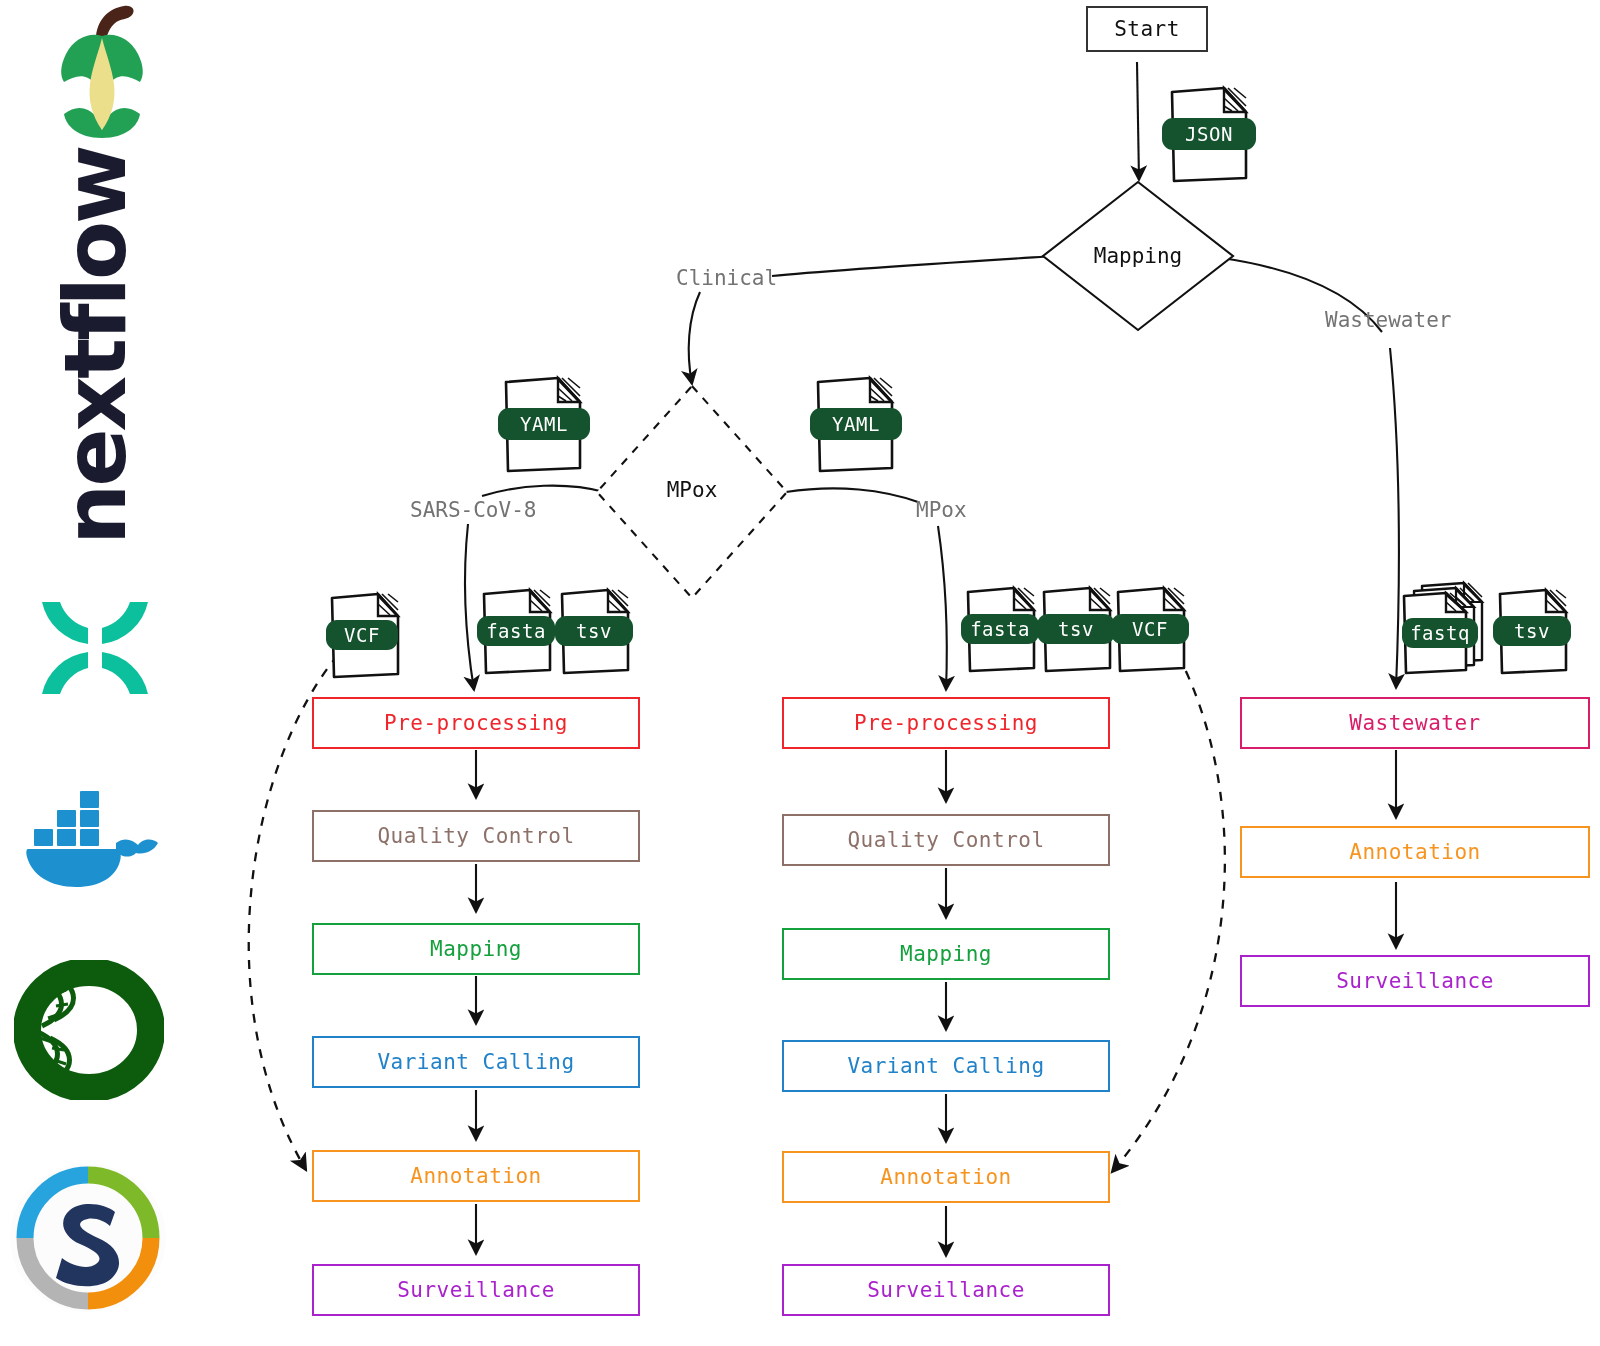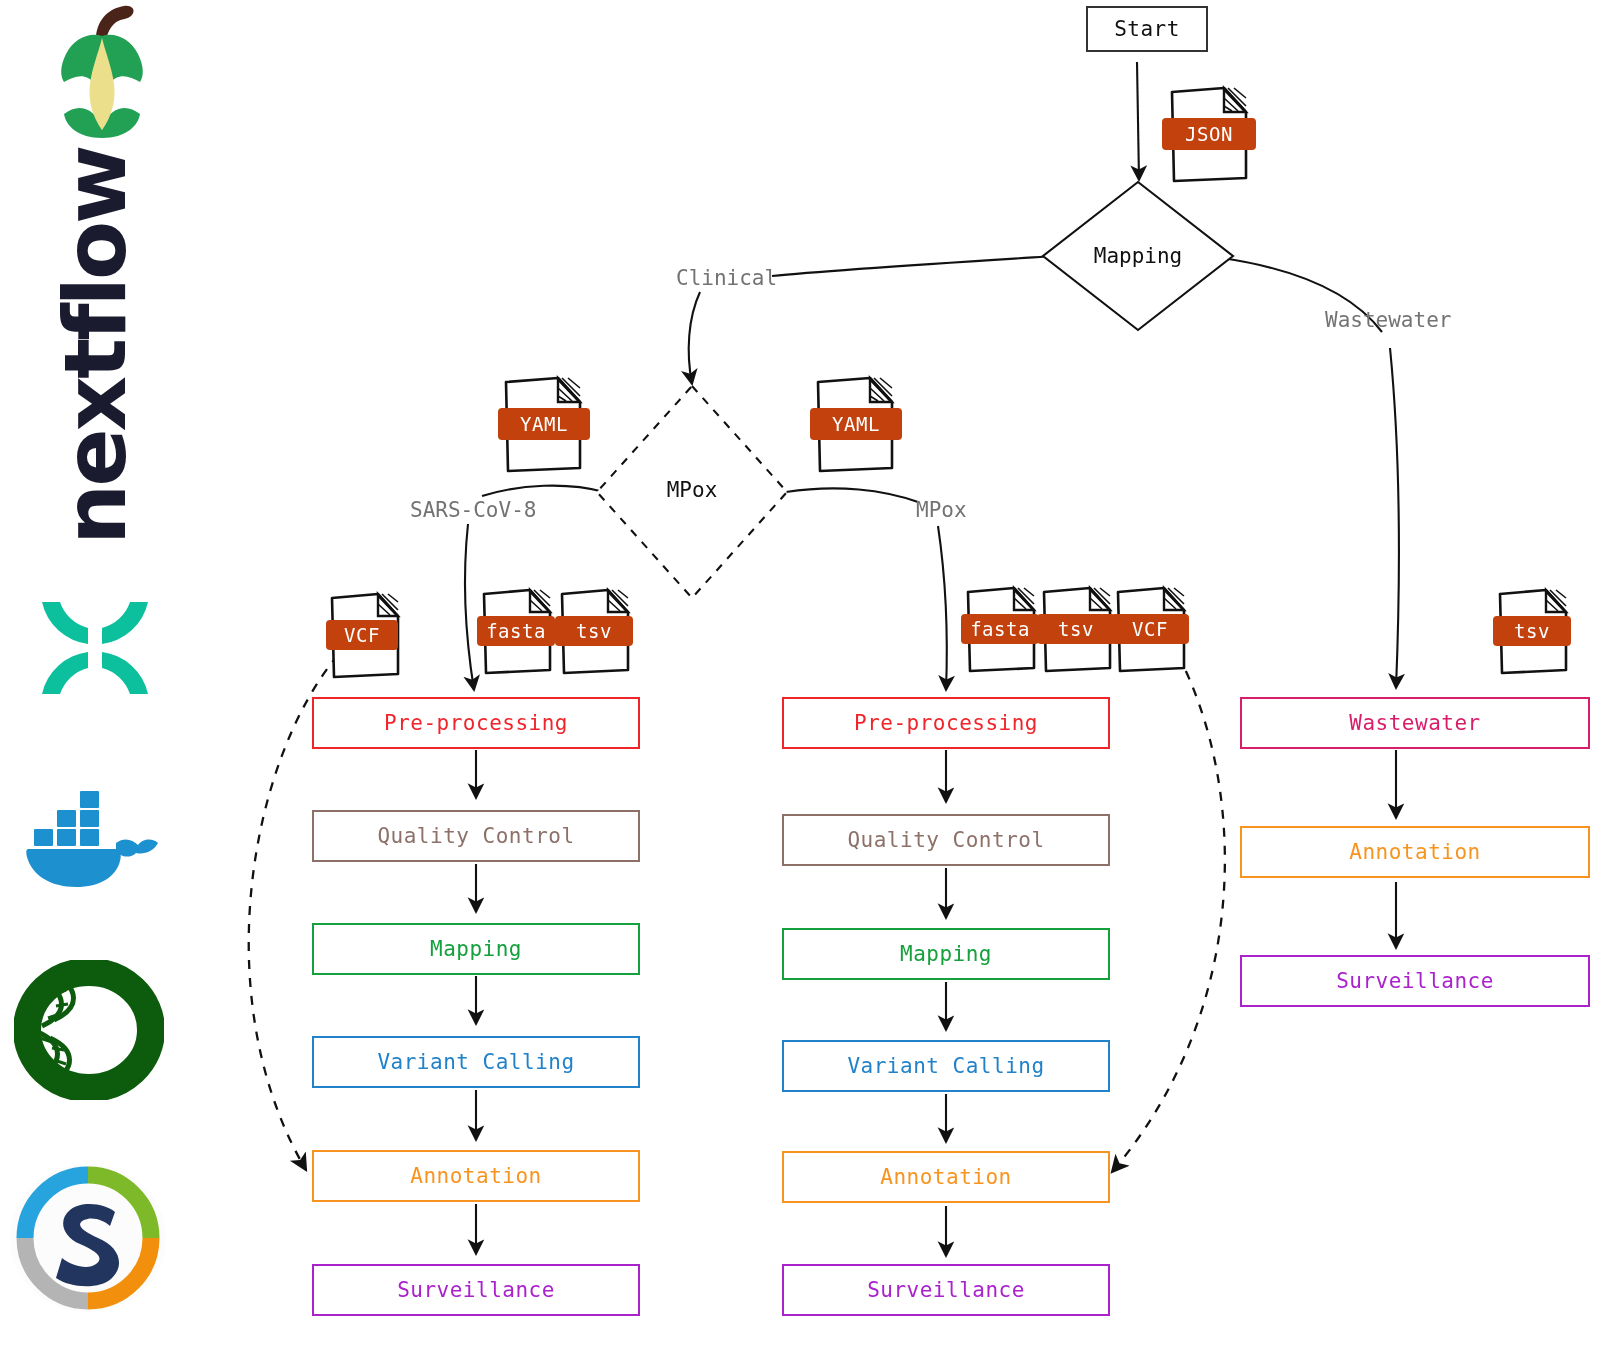--- a/index.html
+++ b/index.html
@@ -7,21 +7,21 @@
        font-family:"DejaVu Sans Mono","Liberation Mono",monospace;}
   #canvas{position:absolute;inset:0;width:1600px;height:1346px;}
   svg.layer{position:absolute;left:0;top:0;width:1600px;height:1346px;pointer-events:none;}
   .node-box{position:absolute;box-sizing:border-box;background:#fff;border:2.5px solid #000;
             display:flex;align-items:center;justify-content:center;
             font-size:21px;letter-spacing:.5px;white-space:nowrap;}
   .start-box{font-size:21px;color:#111;border:2px solid #333;}
   .diamond-lbl{position:absolute;font-size:21px;color:#111;white-space:nowrap;}
   .edge-lbl{position:absolute;font-size:21px;color:#737373;white-space:nowrap;}
   .fileicon{position:absolute;}
-  .fileicon .tag{position:absolute;background:#c2410c;color:#fff;border-radius:4px;
+  .fileicon .tag{position:absolute;background:#14532d;color:#fff;border-radius:11px;
         font-size:19px;display:flex;align-items:center;justify-content:center;
         letter-spacing:.5px;padding:0 9px;box-sizing:border-box;white-space:nowrap;}
   .logo{position:absolute;}
   .nf-word{position:absolute;transform-origin:center center;
            font-family:"DejaVu Sans","Liberation Sans",sans-serif;
            font-weight:700;font-size:86px;color:#1b1b2f;letter-spacing:-3px;}
 </style>
 </head>
 <body>
 
@@ -240,20 +240,34 @@
 
   <div class="fileicon" style="left:1112px;top:582px;width:78px;height:92px;">
     <svg viewBox="0 0 78 92" width="78" height="92">
       <path d="M6 10 L52 6 L72 28 L72 86 L8 89 Z" fill="#fff" stroke="#111" stroke-width="2.6" stroke-linejoin="round"></path>
       <path d="M52 6 L52 28 L72 28 Z" fill="none" stroke="#111" stroke-width="2.4"></path>
       <path d="M52 8 L70 27 M52 16 L64 27 M56 6 L72 22 M62 6 L72 14" stroke="#111" stroke-width="1.6"></path>
     </svg>
     <div class="tag" style="left:-1px;top:32px;width:78px;height:30px;">VCF</div>
   </div>
 
+  <div class="fileicon" style="left:1398px;top:578px;width:100px;height:100px;">
+    <svg viewBox="0 0 100 100" width="100" height="100">
+      <path d="M24 8 L66 5 L84 24 L84 82 L26 85 Z" fill="#fff" stroke="#111" stroke-width="2.4" stroke-linejoin="round"></path>
+      <path d="M66 5 L66 24 L84 24 Z" fill="none" stroke="#111" stroke-width="2.2"></path>
+      <path d="M66 7 L82 23 M66 14 L76 23 M70 5 L84 19" stroke="#111" stroke-width="1.5"></path>
+      <path d="M16 13 L58 10 L76 29 L76 87 L18 90 Z" fill="#fff" stroke="#111" stroke-width="2.4" stroke-linejoin="round"></path>
+      <path d="M58 10 L58 29 L76 29 Z" fill="none" stroke="#111" stroke-width="2.2"></path>
+      <path d="M58 12 L74 28 M58 19 L68 28 M62 10 L76 24" stroke="#111" stroke-width="1.5"></path>
+      <path d="M6 18 L48 15 L68 34 L68 92 L8 95 Z" fill="#fff" stroke="#111" stroke-width="2.6" stroke-linejoin="round"></path>
+      <path d="M48 15 L48 34 L68 34 Z" fill="none" stroke="#111" stroke-width="2.4"></path>
+      <path d="M48 17 L66 33 M48 24 L58 33 M52 15 L68 29" stroke="#111" stroke-width="1.6"></path>
+    </svg>
+    <div class="tag" style="left:4px;top:40px;width:76px;height:30px;">fastq</div>
+  </div>
 
   <div class="fileicon" style="left:1494px;top:584px;width:78px;height:92px;">
     <svg viewBox="0 0 78 92" width="78" height="92">
       <path d="M6 10 L52 6 L72 28 L72 86 L8 89 Z" fill="#fff" stroke="#111" stroke-width="2.6" stroke-linejoin="round"></path>
       <path d="M52 6 L52 28 L72 28 Z" fill="none" stroke="#111" stroke-width="2.4"></path>
       <path d="M52 8 L70 27 M52 16 L64 27 M56 6 L72 22 M62 6 L72 14" stroke="#111" stroke-width="1.6"></path>
     </svg>
     <div class="tag" style="left:-1px;top:32px;width:78px;height:30px;">tsv</div>
   </div>
 

